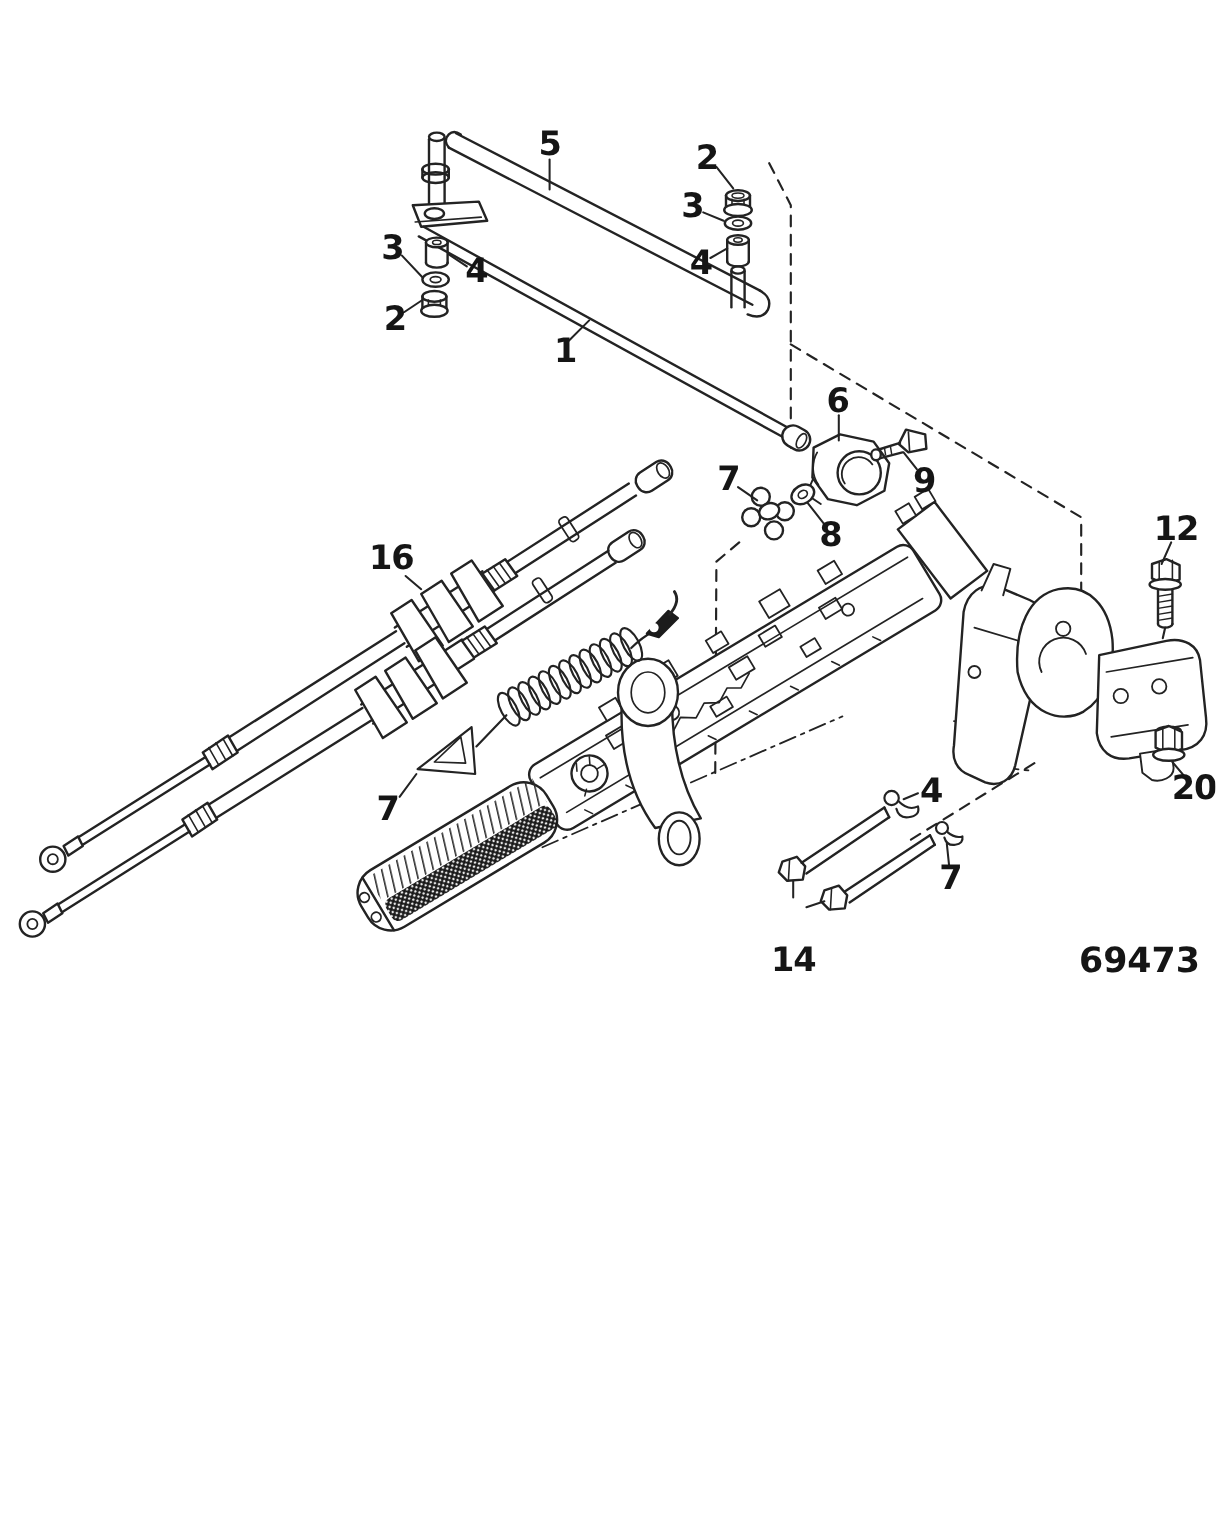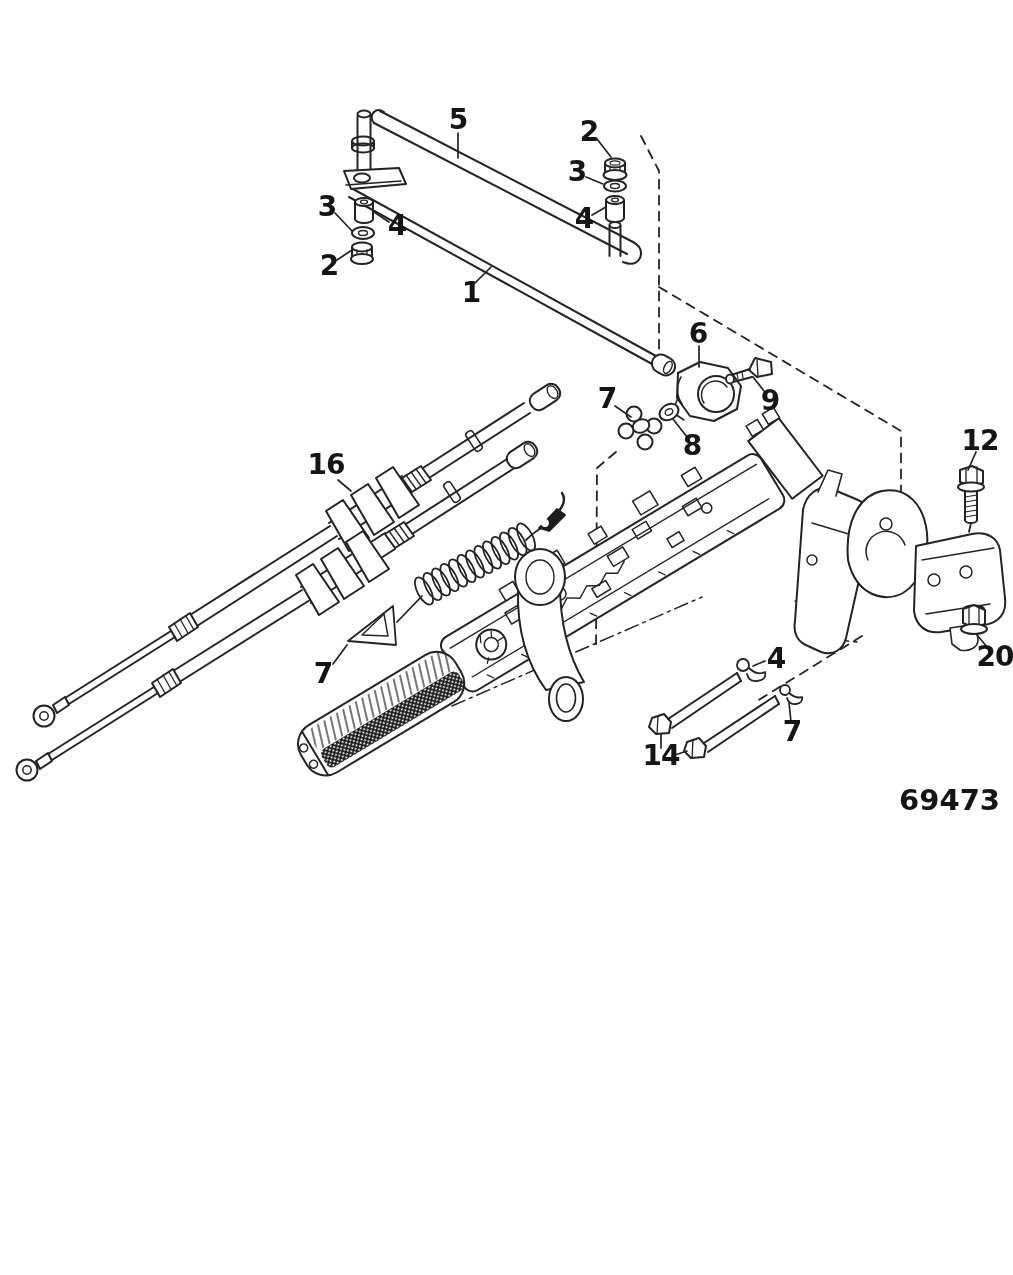--- a/index.html
+++ b/index.html
@@ -383,19 +383,19 @@
 <div class="callout" style="left:584px;top:219px">4</div>
 <div class="callout" style="left:458px;top:120px">5</div>
 <div class="callout" style="left:698px;top:334px">6</div>
 <div class="callout" style="left:607px;top:399px">7</div>
 <div class="callout" style="left:692px;top:446px">8</div>
 <div class="callout" style="left:770px;top:401px">9</div>
 <div class="callout" style="left:980px;top:441px">12</div>
 <div class="callout" style="left:995px;top:657px">20</div>
 <div class="callout" style="left:792px;top:732px">7</div>
 <div class="callout" style="left:776px;top:659px">4</div>
-<div class="callout" style="left:661px;top:756px">14</div>
+<div class="callout" style="left:661px;top:800px">14</div>
 <div class="callout" style="left:323px;top:674px">7</div>
 <div class="callout" style="left:326px;top:465px">16</div>
 
 <div class="drawing-number" style="right:13px;top:786px">69473</div>
 
 </div>
 
 </body></html>

